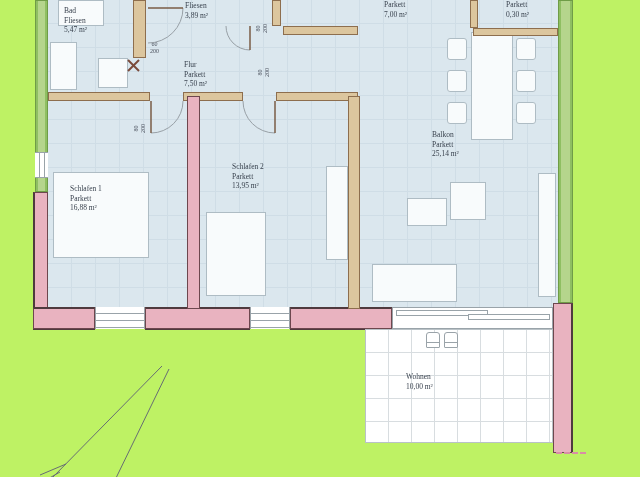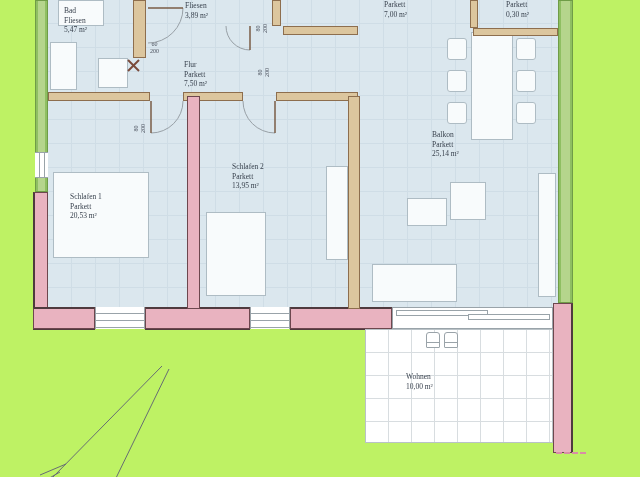--- a/index.html
+++ b/index.html
@@ -127,24 +127,24 @@
     <span>7,50 m²</span>
   </div>
   <div class="abs label" style="left:384px;top:0">
     <span>Parkett</span>
     <span>7,00 m²</span>
   </div>
   <div class="abs label" style="left:506px;top:0">
     <span>Parkett</span>
     <span>0,30 m²</span>
   </div>
-  <div class="abs label" style="left:70px;top:192px">
+  <div class="abs label" style="left:70px;top:184px">
     <span>Schlafen 1</span>
     <span>Parkett</span>
-    <span>20,53 m²</span>
+    <span>16,88 m²</span>
   </div>
   <div class="abs label" style="left:232px;top:162px">
     <span>Schlafen 2</span>
     <span>Parkett</span>
     <span>13,95 m²</span>
   </div>
   <div class="abs label" style="left:432px;top:130px">
     <span>Balkon</span>
     <span>Parkett</span>
     <span>25,14 m²</span>

